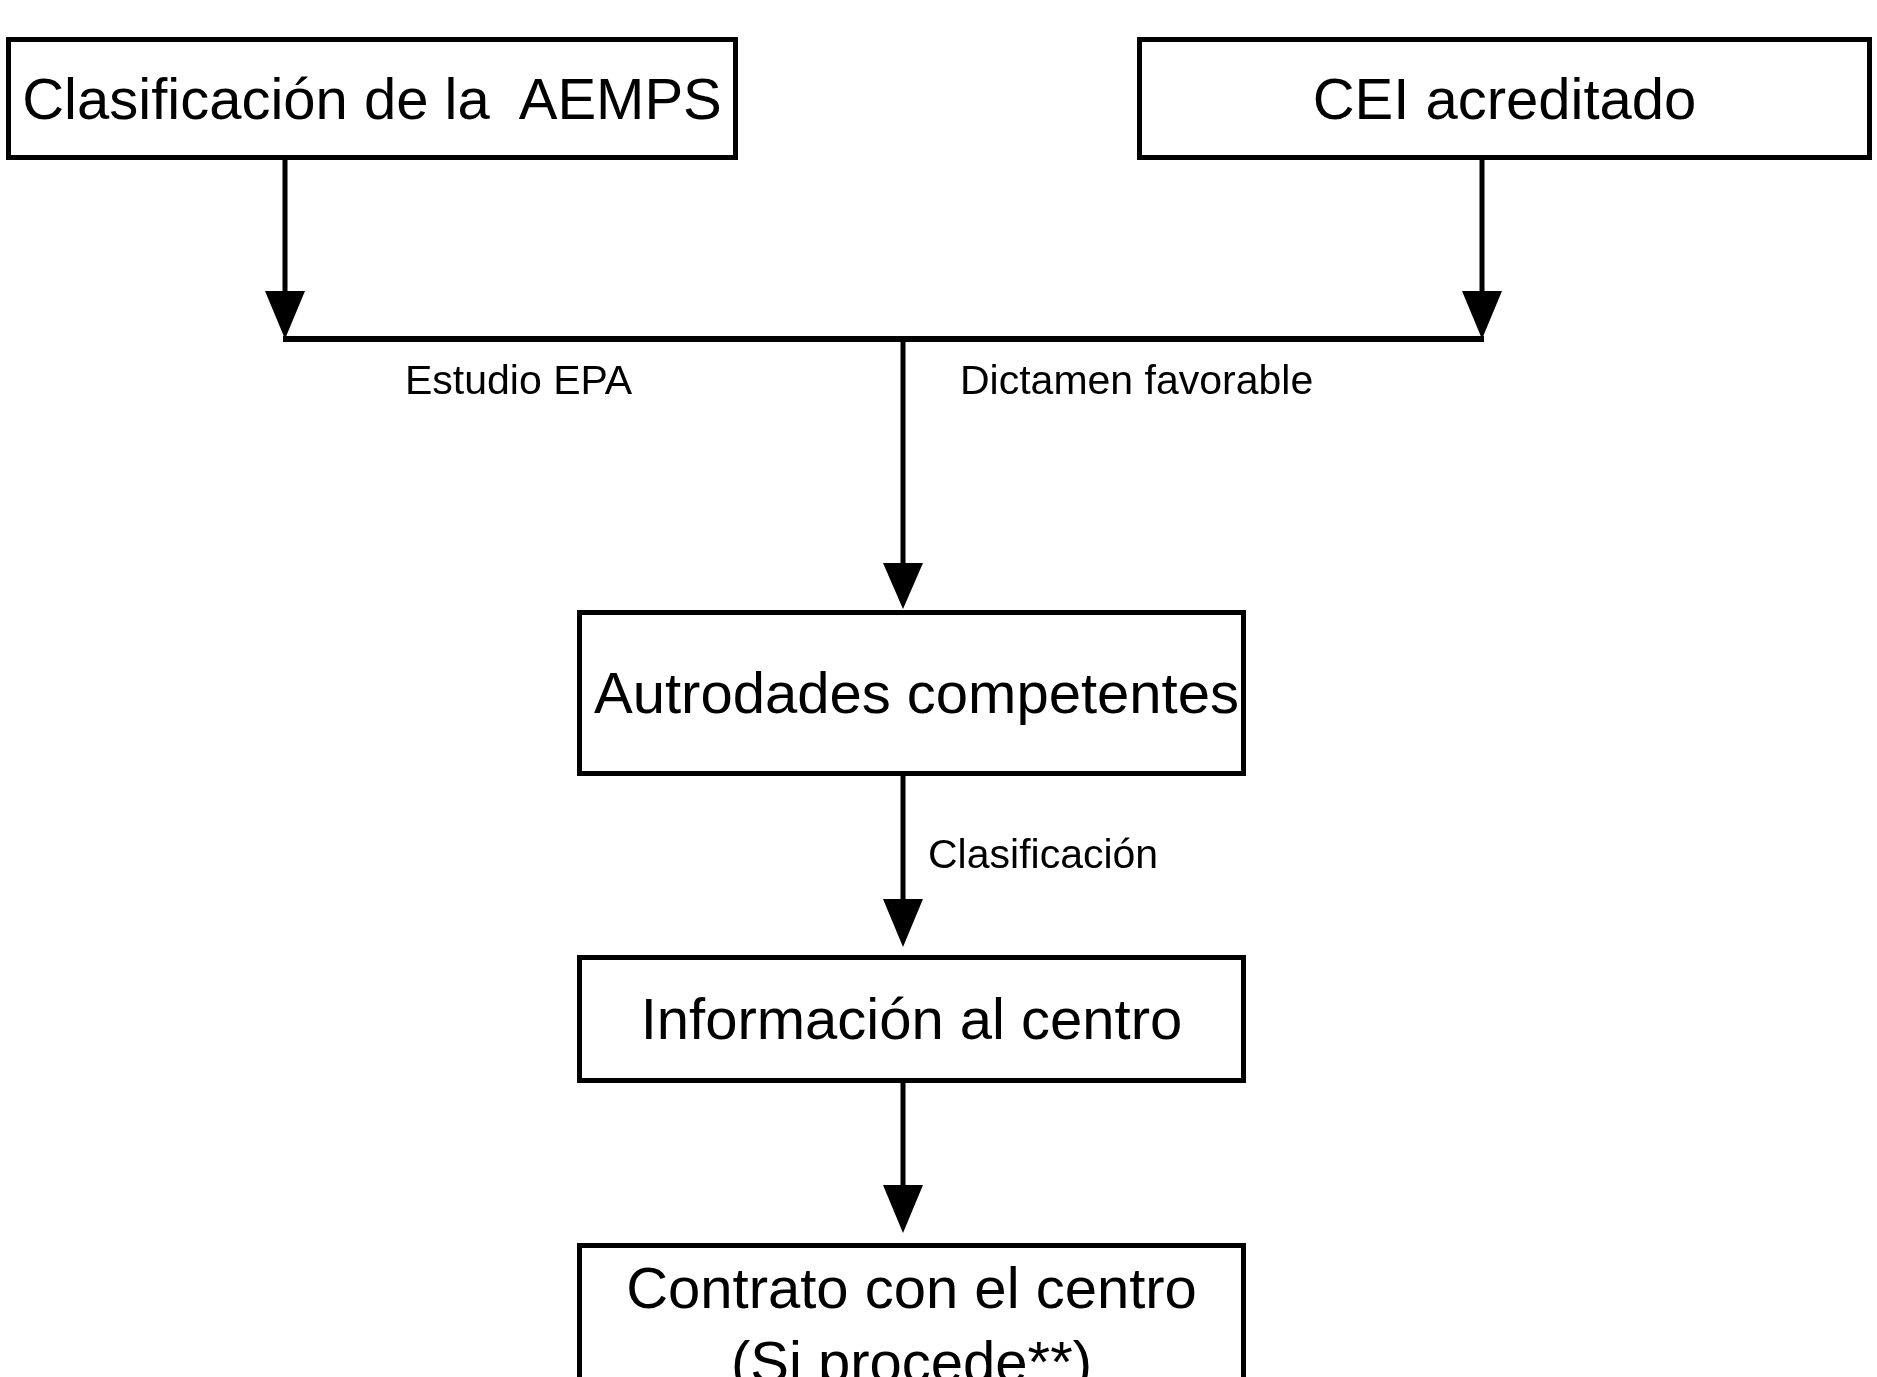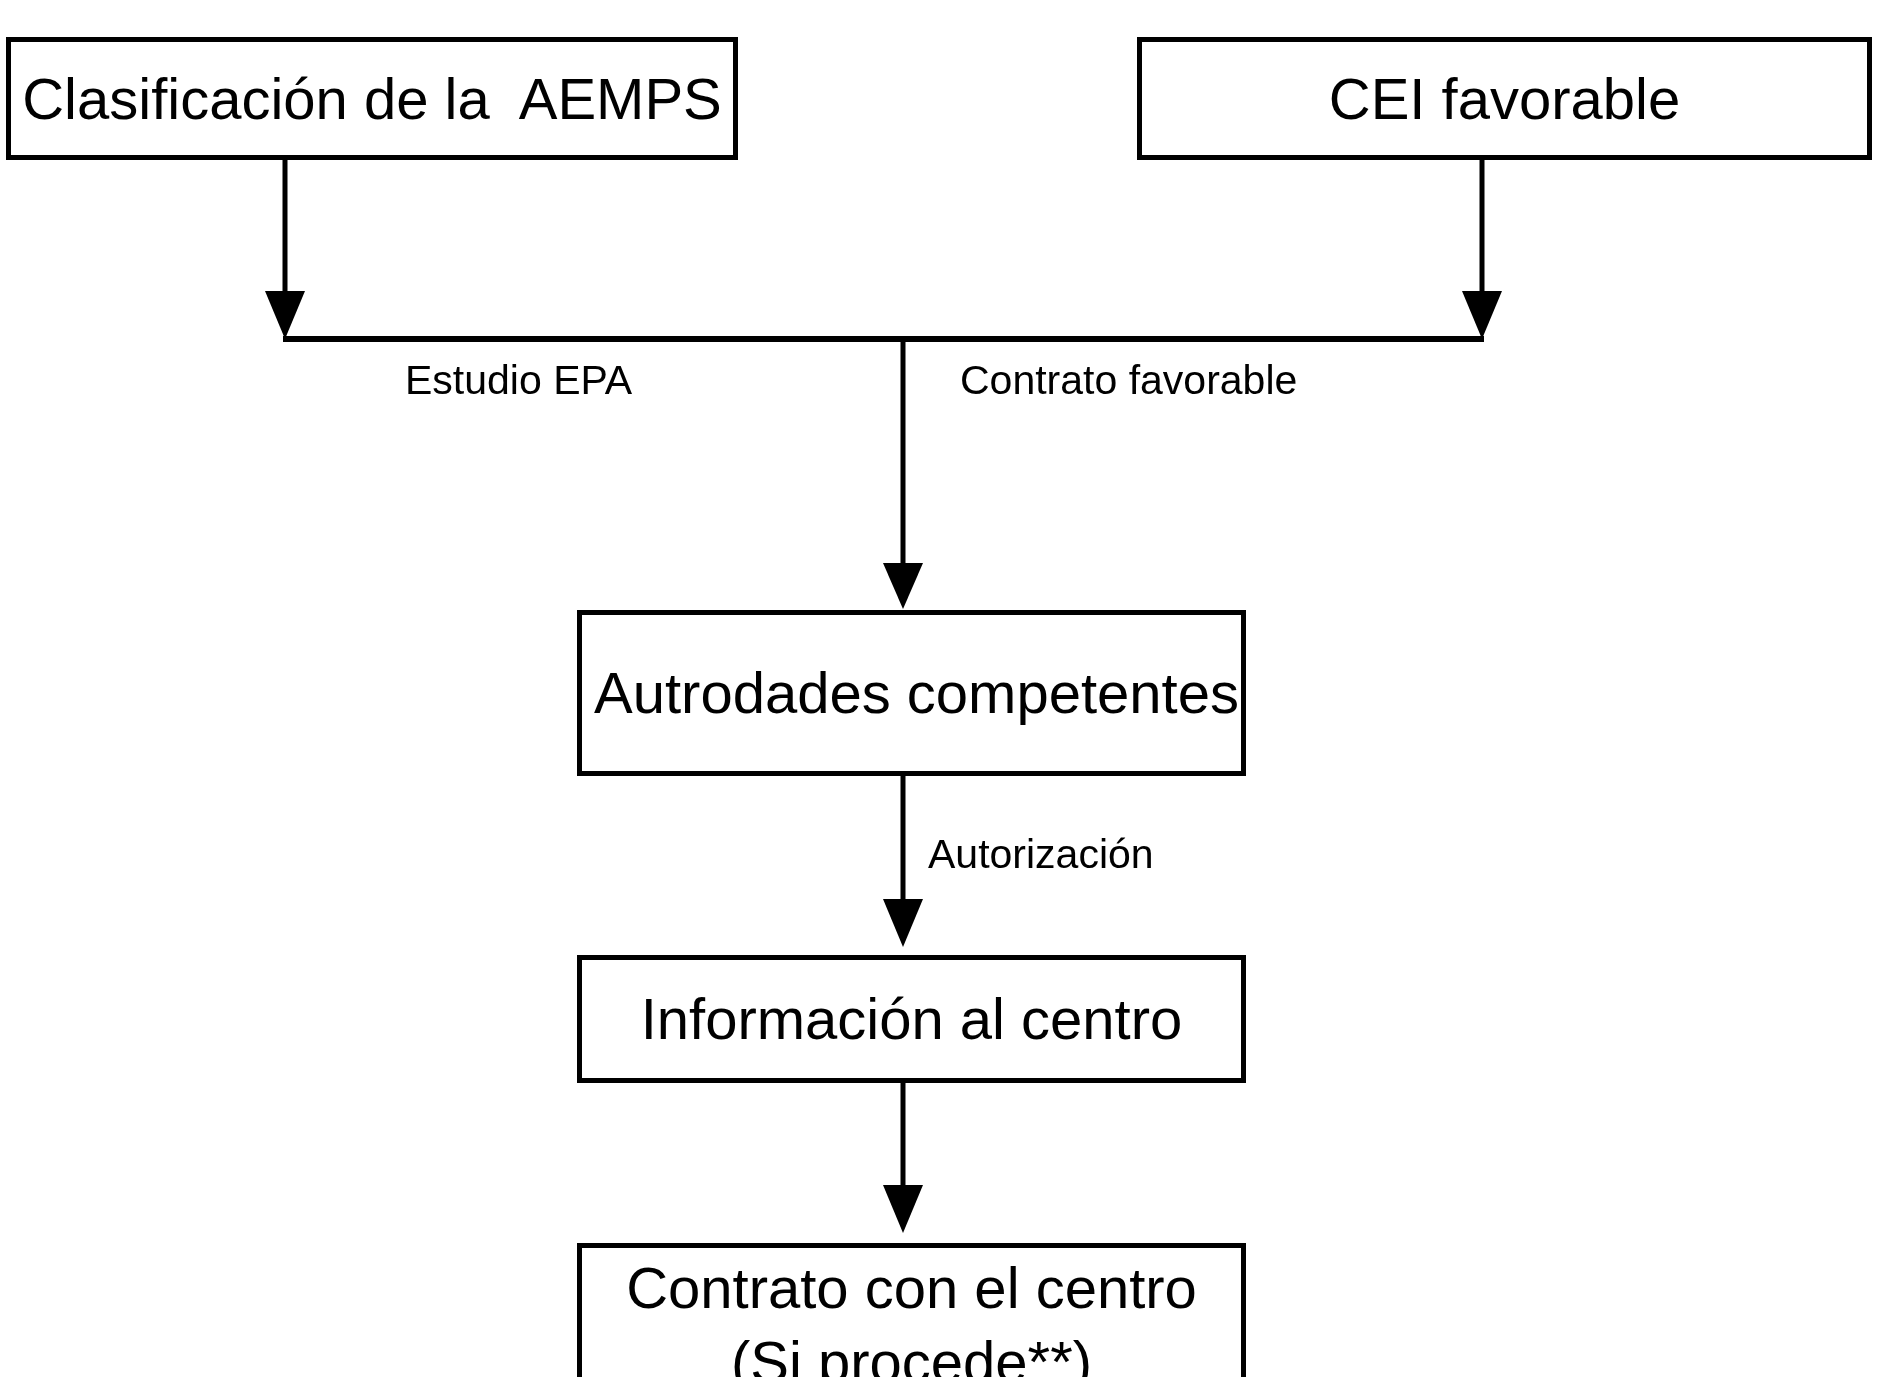--- a/index.html
+++ b/index.html
@@ -97,35 +97,35 @@
       <line x1="903" y1="1049" x2="903" y2="1158"></line>
       <polygon points="883,1152 923,1152 903,1200"></polygon>
     </g>
   </svg>
 
   <div class="node" id="node-aemps">
     <span>Clasificación de la  AEMPS</span>
   </div>
 
   <div class="node" id="node-cei">
-    <span>CEI favorable</span>
+    <span>CEI acreditado</span>
   </div>
 
   <div class="node" id="node-autoridades">
     <span>Autrodades competentes</span>
   </div>
 
   <div class="node" id="node-contrato">
     <span>Contrato con el centro</span>
     <span>(Si procede**)</span>
   </div>
 
   <div class="node" id="node-informacion">
     <span>Información al centro</span>
   </div>
 
   <div class="edge-label" id="label-estudio">Estudio EPA</div>
 
-  <div class="edge-label" id="label-dictamen">Contrato favorable</div>
+  <div class="edge-label" id="label-dictamen">Dictamen favorable</div>
 
-  <div class="edge-label" id="label-autorizacion">Autorización</div>
+  <div class="edge-label" id="label-autorizacion">Clasificación</div>
 
 </div>
 
 </body></html>

